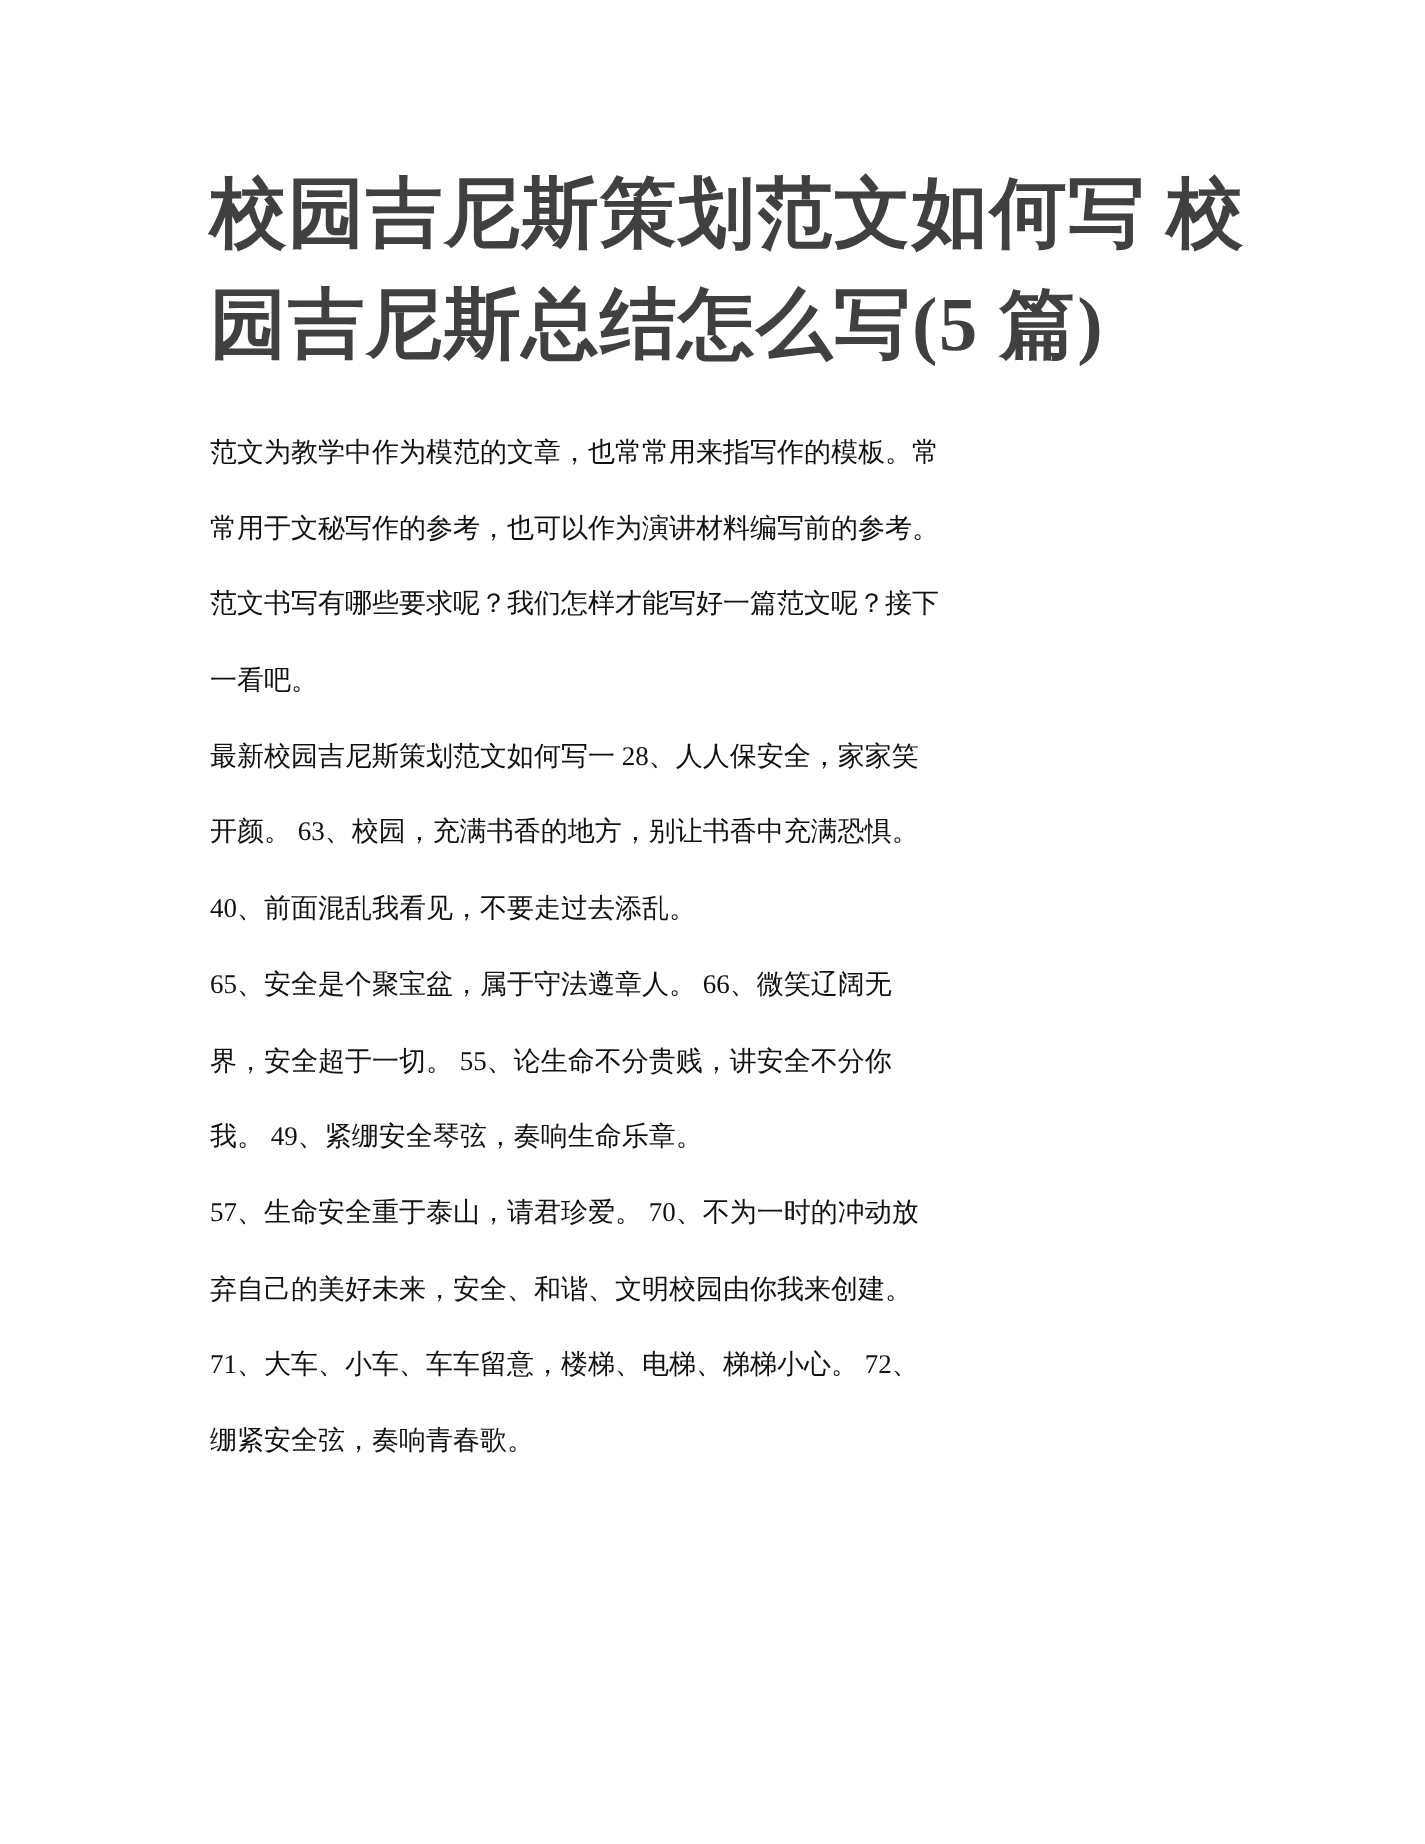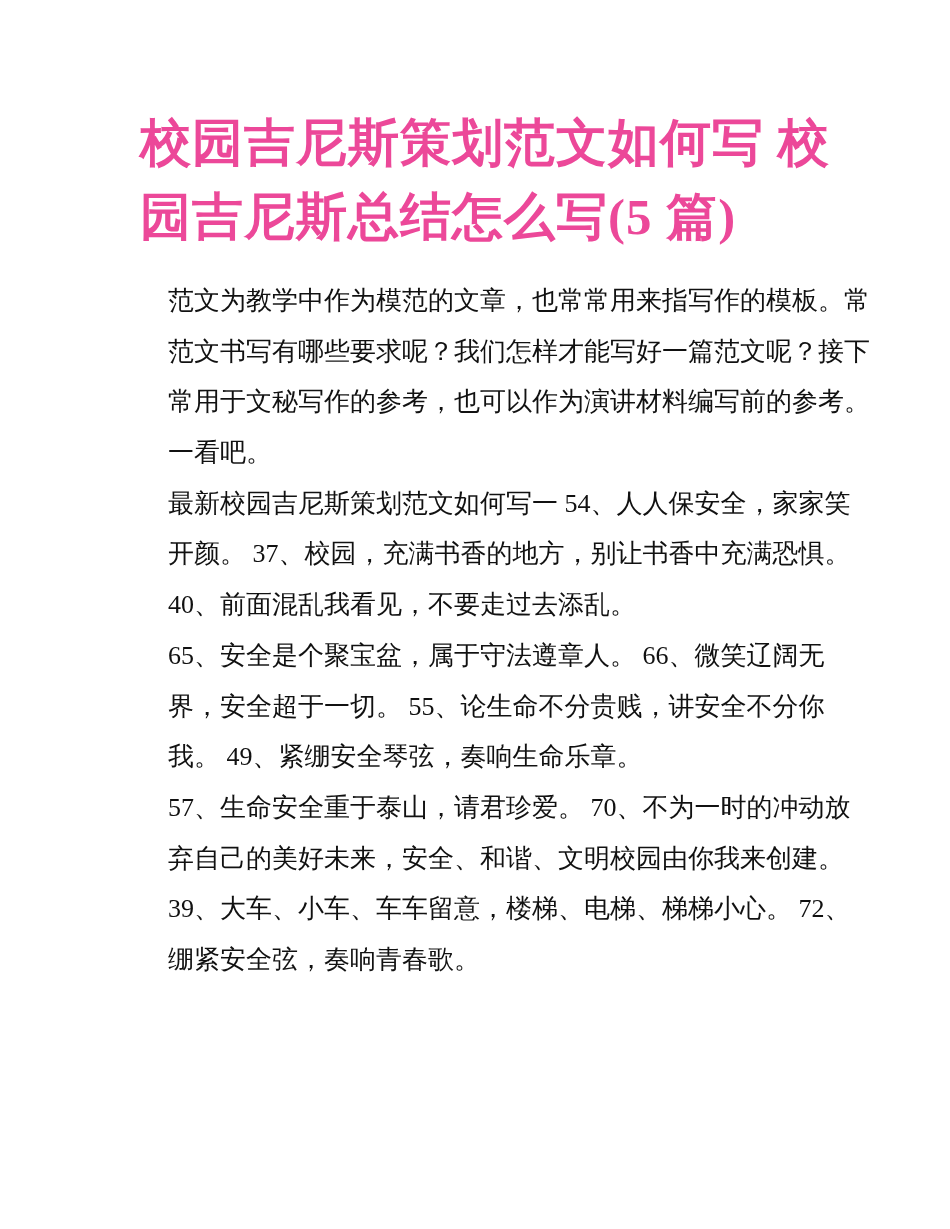--- a/index.html
+++ b/index.html
@@ -19,35 +19,34 @@
   .doc-title {
     position: absolute;
     left: 140px;
     top: 106px;
     width: 730px;
     margin: 0;
     font-size: 51px;
     font-weight: bold;
     line-height: 74px;
     letter-spacing: 1px;
-    color: #ec4899;
+    color: #404040;
   }
   .doc-title .t-line {
     white-space: nowrap;
     height: 74px;
   }
   .doc-body {
     position: absolute;
     left: 140px;
     top: 276px;
     width: 740px;
-    font-size: 26px;
+    font-size: 18px;
     line-height: 50.7px;
     color: #111111;
-    margin-left: 28px;
   }
   .doc-body .para {
     margin: 0;
     padding: 0;
   }
   .doc-body .line {
     white-space: nowrap;
     height: 50.7px;
   }
 </style>
@@ -57,37 +56,37 @@
 <div class="page">
 
   <h1 class="doc-title">
     <div class="t-line">校园吉尼斯策划范文如何写 校</div>
     <div class="t-line">园吉尼斯总结怎么写(5 篇)</div>
   </h1>
 
   <div class="doc-body" id="doc-body">
       <div class="para">
         <div class="line">范文为教学中作为模范的文章，也常常用来指写作的模板。常</div>
+        <div class="line">常用于文秘写作的参考，也可以作为演讲材料编写前的参考。</div>
         <div class="line">范文书写有哪些要求呢？我们怎样才能写好一篇范文呢？接下</div>
-        <div class="line">常用于文秘写作的参考，也可以作为演讲材料编写前的参考。</div>
         <div class="line">一看吧。</div>
       </div>
       <div class="para">
-        <div class="line">最新校园吉尼斯策划范文如何写一 54、人人保安全，家家笑</div>
-        <div class="line">开颜。 37、校园，充满书香的地方，别让书香中充满恐惧。</div>
+        <div class="line">最新校园吉尼斯策划范文如何写一 28、人人保安全，家家笑</div>
+        <div class="line">开颜。 63、校园，充满书香的地方，别让书香中充满恐惧。</div>
         <div class="line">40、前面混乱我看见，不要走过去添乱。</div>
       </div>
       <div class="para">
         <div class="line">65、安全是个聚宝盆，属于守法遵章人。 66、微笑辽阔无</div>
         <div class="line">界，安全超于一切。 55、论生命不分贵贱，讲安全不分你</div>
         <div class="line">我。 49、紧绷安全琴弦，奏响生命乐章。</div>
       </div>
       <div class="para">
         <div class="line">57、生命安全重于泰山，请君珍爱。 70、不为一时的冲动放</div>
         <div class="line">弃自己的美好未来，安全、和谐、文明校园由你我来创建。</div>
       </div>
       <div class="para">
-        <div class="line">39、大车、小车、车车留意，楼梯、电梯、梯梯小心。 72、</div>
+        <div class="line">71、大车、小车、车车留意，楼梯、电梯、梯梯小心。 72、</div>
         <div class="line">绷紧安全弦，奏响青春歌。</div>
       </div>
     </div>
 
 </div>
 
 </body></html>

